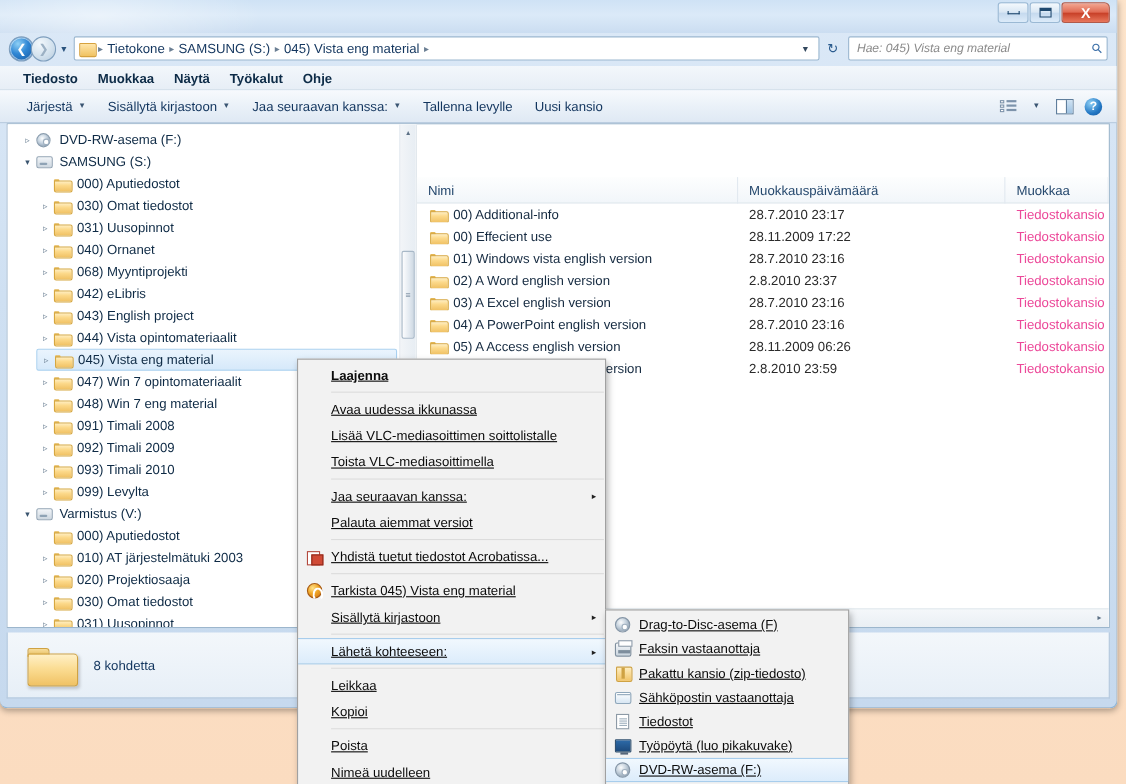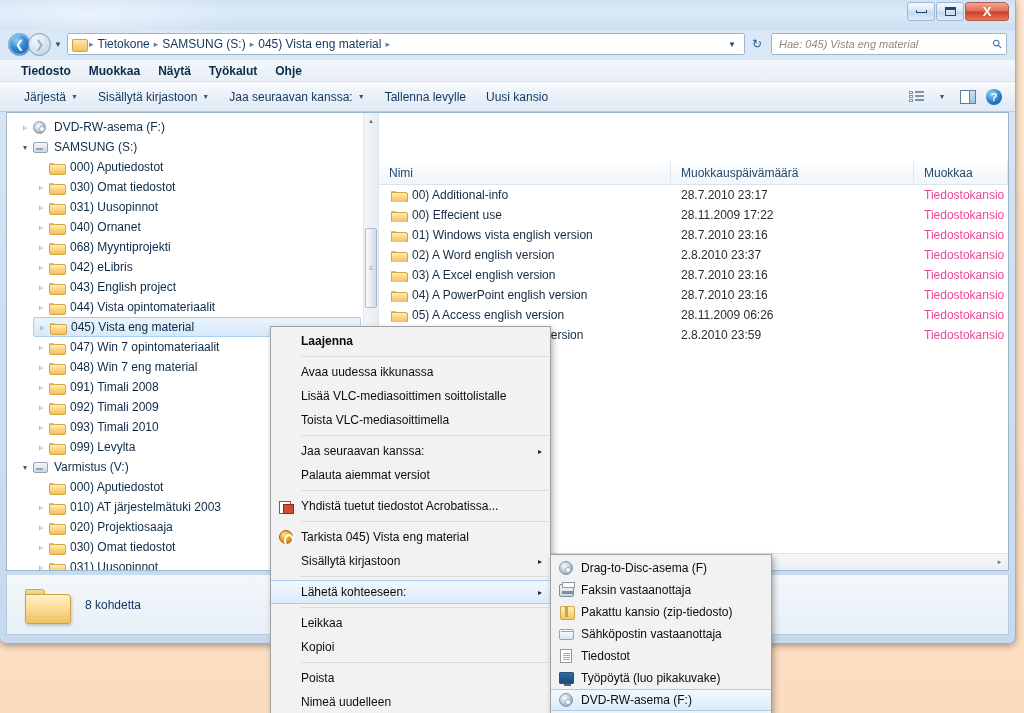--- a/index.html
+++ b/index.html
@@ -233,21 +233,21 @@
     border:1px solid #a0a0a0;
     box-shadow:2px 3px 6px rgba(0,0,0,.30);
     padding:2px 0;
     font-size:12px; color:#0b0b0b;
   }
   .cmenu .citem {
     height:24px; display:flex; align-items:center;
     padding:0 24px 0 0; white-space:nowrap; position:relative;
   }
   .cmenu .cicon { width:30px; flex:0 0 auto; display:flex; align-items:center; justify-content:center; }
-  .cmenu .clabel { flex:1 1 auto; }
+  .cmenu .clabel { flex:1 1 auto;text-decoration:underline; }
   .cmenu .carrow { position:absolute; right:8px; font-size:8px; color:#222; }
   .cmenu .citem.bold .clabel { font-weight:bold; }
   .cmenu .csep { height:1px; background:#dcdcdc; margin:3px 1px 3px 30px; }
   .cmenu .citem.hl {
     background:linear-gradient(180deg,#f1f8fe,#dcecfb);
     border-top:1px solid #a8cdec; border-bottom:1px solid #a8cdec;
   }
   #ctx-main { left:270px; top:326px; width:281px; }
   #ctx-main .citem { padding-left:0; }
   #ctx-sub { left:550px; top:554px; width:222px; background:#f2f2f2; }

